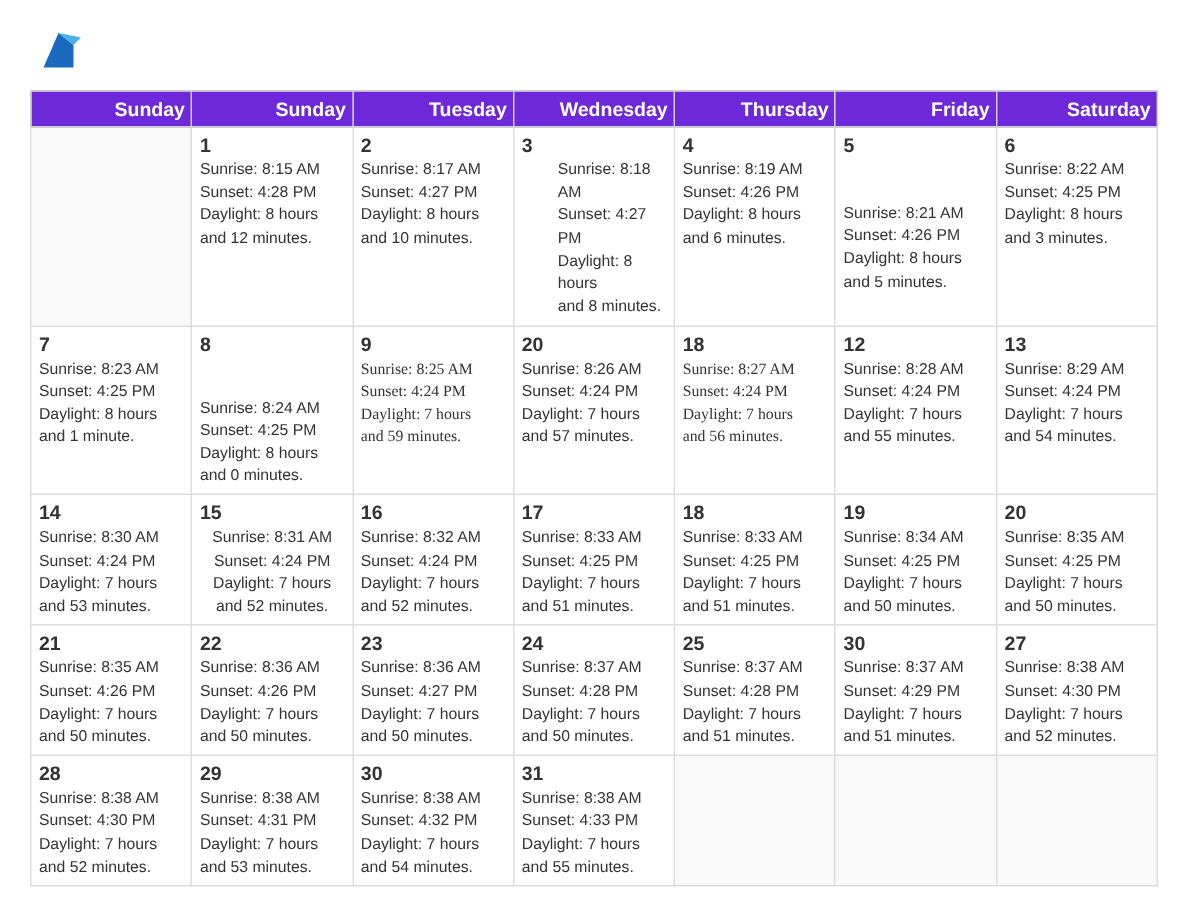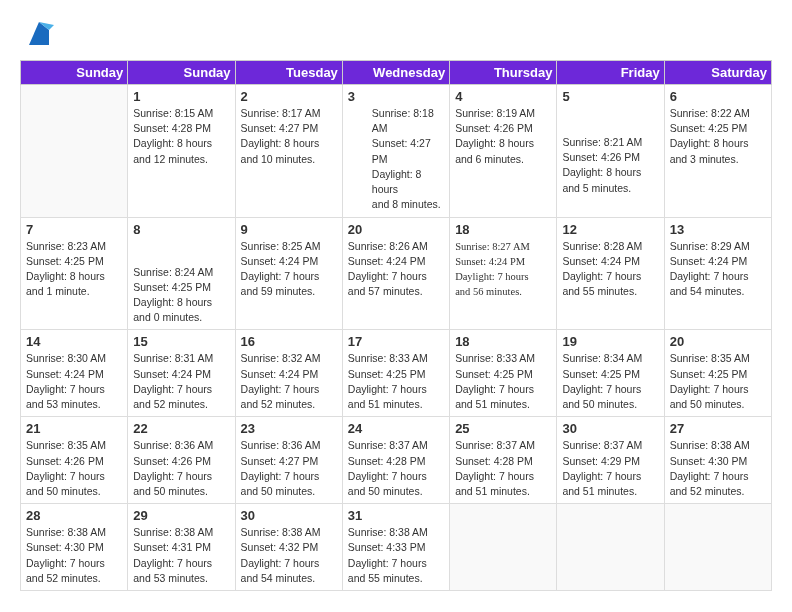--- a/index.html
+++ b/index.html
@@ -178,21 +178,21 @@
         </td>
         <td>
           <span class="day-num">8</span>
           <div class="day-info" style="white-space: pre-line; margin-top: 28px;">Sunrise: 8:24 AM
 Sunset: 4:25 PM
 Daylight: 8 hours
 and 0 minutes.</div>
         </td>
         <td>
           <span class="day-num">9</span>
-          <div class="day-info" style="white-space: pre-line;">Sunrise: 8:25 AM
+          <div class="day-info" style="white-space: pre-line; font-family: Liberation Serif, serif;">Sunrise: 8:25 AM
 Sunset: 4:24 PM
 Daylight: 7 hours
 and 59 minutes.</div>
         </td>
         <td>
           <span class="day-num">20</span>
           <div class="day-info" style="white-space: pre-line;">Sunrise: 8:26 AM
 Sunset: 4:24 PM
 Daylight: 7 hours
 and 57 minutes.</div>
@@ -222,21 +222,21 @@
       <tr>
         <td>
           <span class="day-num">14</span>
           <div class="day-info" style="white-space: pre-line;">Sunrise: 8:30 AM
 Sunset: 4:24 PM
 Daylight: 7 hours
 and 53 minutes.</div>
         </td>
         <td>
           <span class="day-num">15</span>
-          <div class="day-info" style="white-space: pre-line;">Sunrise: 8:31 AM
+          <div class="day-info" style="white-space: pre-line; text-align: center;">Sunrise: 8:31 AM
 Sunset: 4:24 PM
 Daylight: 7 hours
 and 52 minutes.</div>
         </td>
         <td>
           <span class="day-num">16</span>
           <div class="day-info" style="white-space: pre-line;">Sunrise: 8:32 AM
 Sunset: 4:24 PM
 Daylight: 7 hours
 and 52 minutes.</div>

